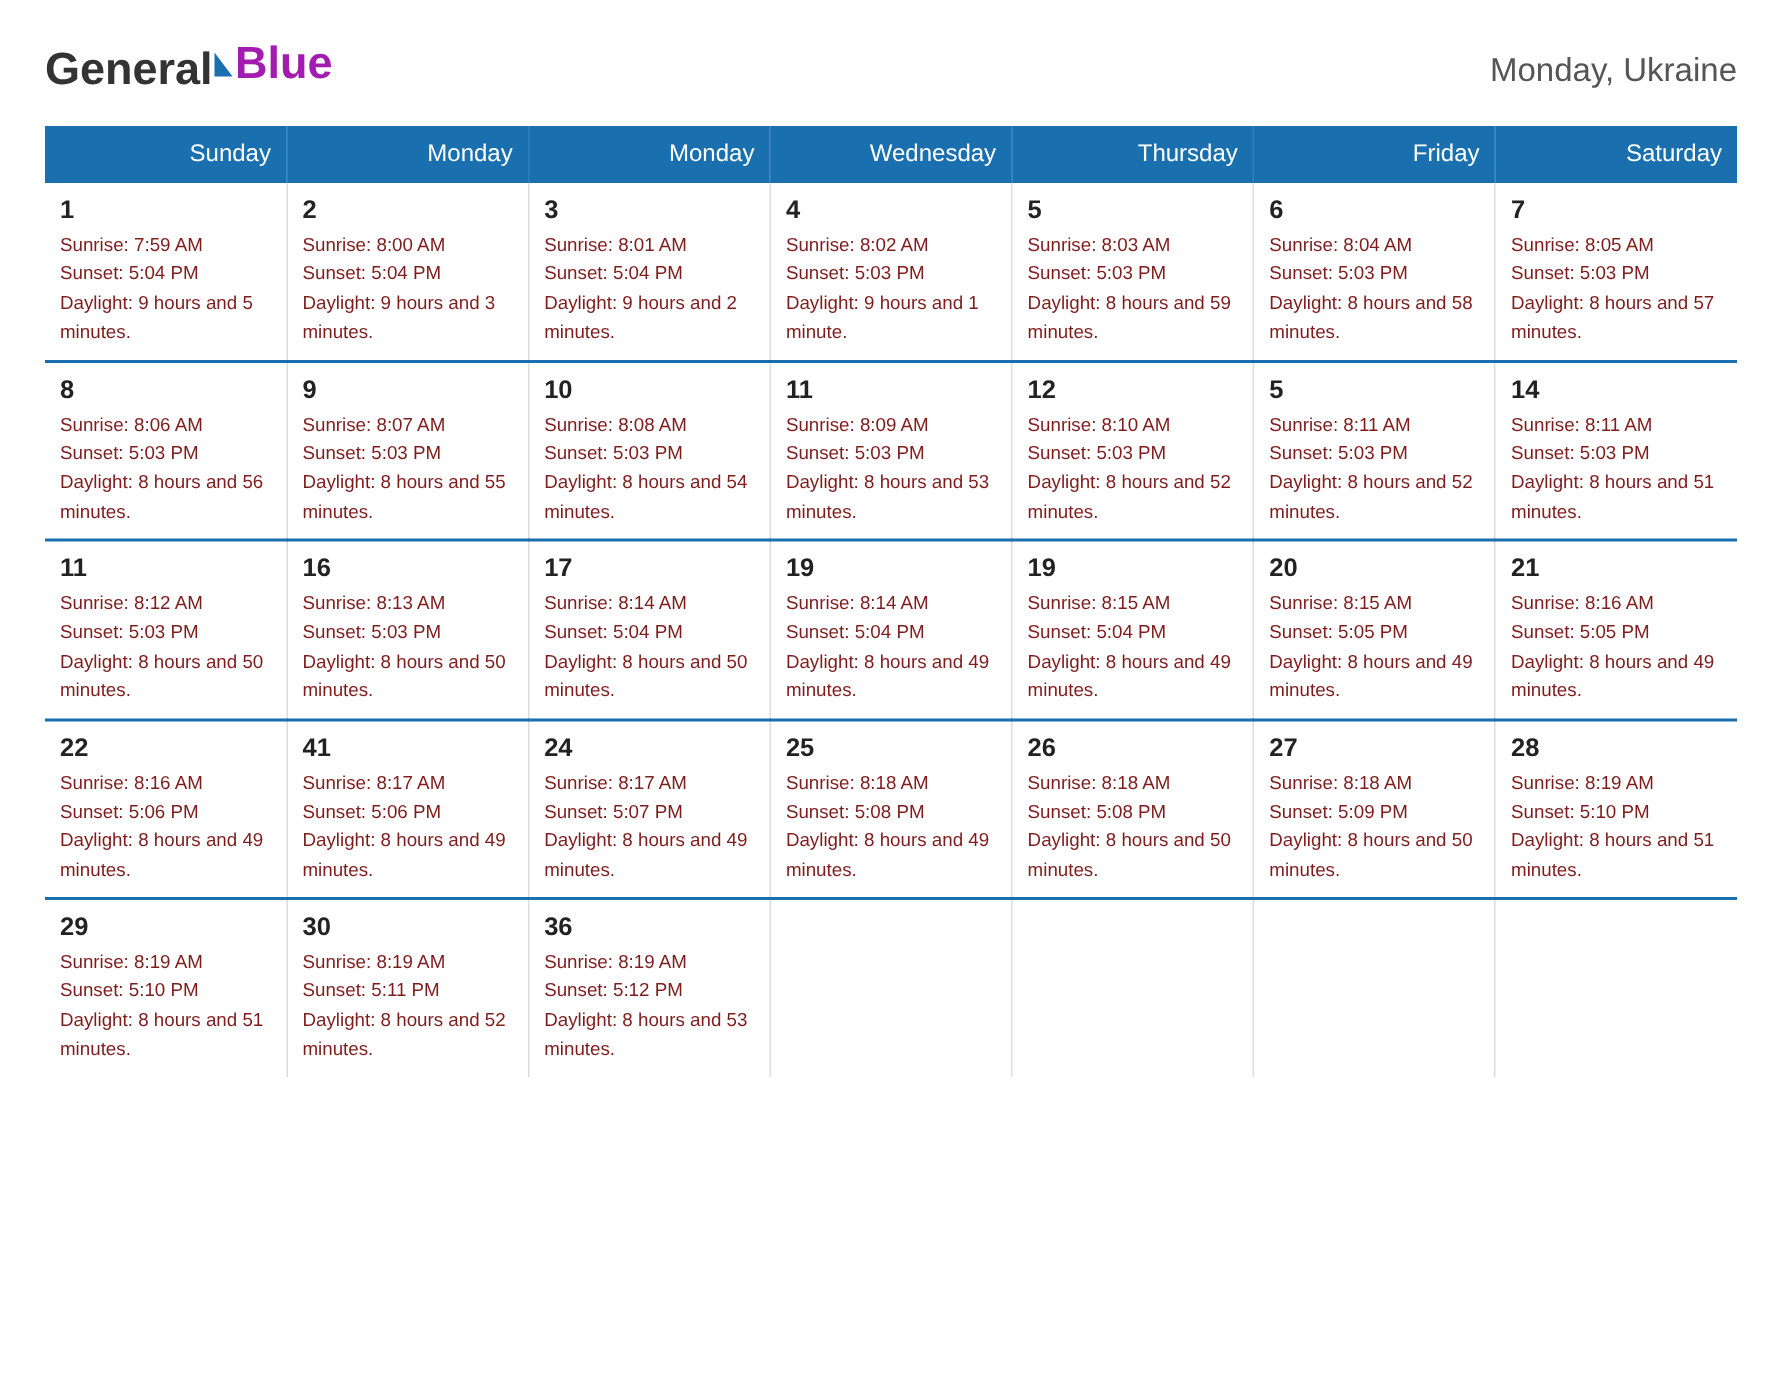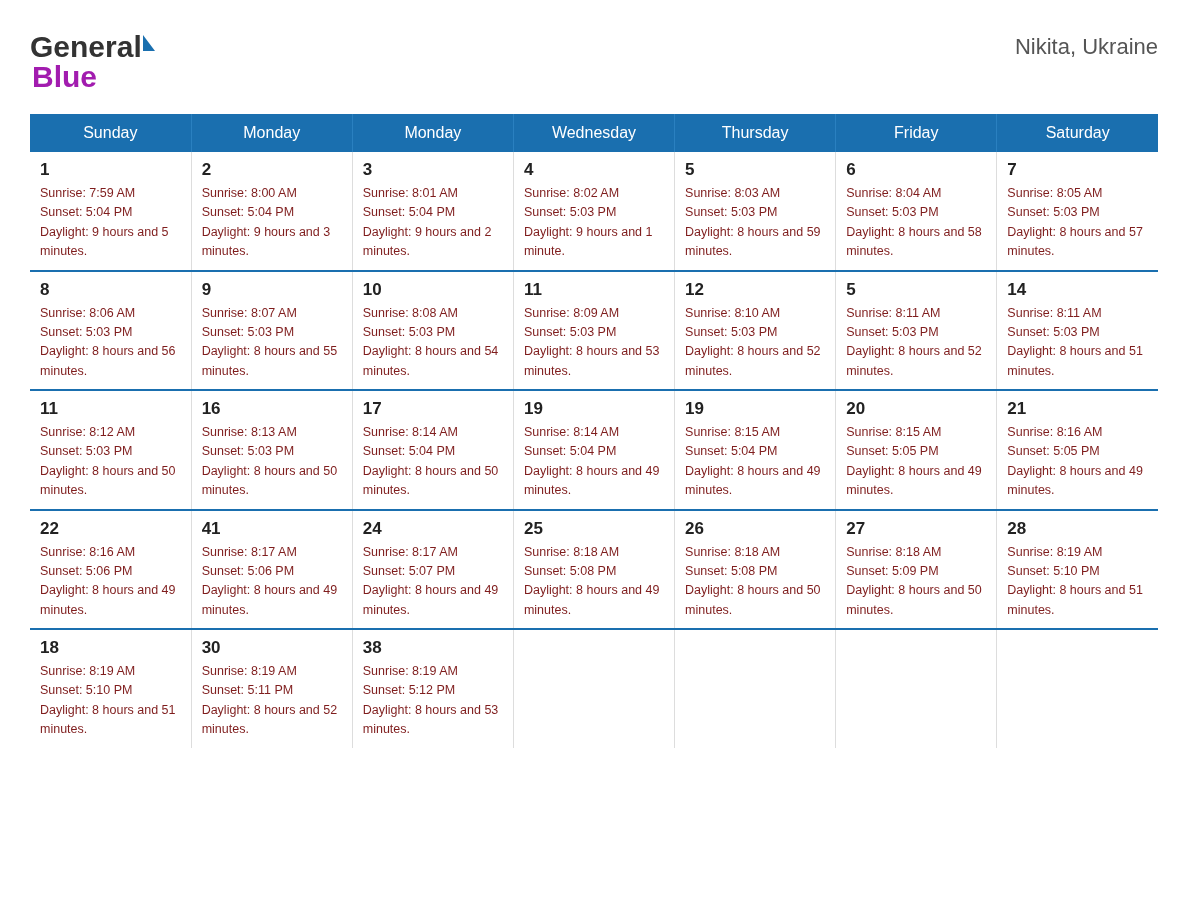--- a/index.html
+++ b/index.html
@@ -11,21 +11,21 @@
       min-height: 918px;
     }
     .header {
       display: flex;
       justify-content: space-between;
       align-items: flex-start;
       margin-bottom: 20px;
     }
     .logo {
       display: flex;
-      flex-direction: column;
+      flex-direction: row;
       align-items: flex-start;
     }
     .title-block {
       text-align: right;
     }
     .month-title {
       font-size: 52px;
       font-weight: normal;
       color: #222;
       line-height: 1.1;
@@ -40,21 +40,21 @@
       border-collapse: collapse;
     }
     thead tr {
       background-color: #1a6faf;
     }
     thead th {
       color: #fff;
       font-size: 16px;
       font-weight: normal;
       padding: 10px 10px;
-      text-align: center;
+      text-align: right;
       border-right: 1px solid #2a80c0;
     }
     thead th:last-child {
       border-right: none;
     }
     tbody tr {
       border-bottom: 2px solid #1a6faf;
     }
     tbody td {
       vertical-align: top;
@@ -117,21 +117,21 @@
 
 <div class="header">
   <div class="logo">
     <div class="logo-row1">
       <span class="logo-name">General</span>
       <div class="logo-arrow"></div>
     </div>
     <div class="logo-row2">Blue</div>
   </div>
   <div class="title-block">
-    <div class="location">Nikita, Ukraine</div>
+    <div class="location">Monday, Ukraine</div>
   </div>
 </div>
 
 <table>
   <thead>
     <tr>
       <th>Sunday</th>
       <th>Monday</th>
       <th>Monday</th>
       <th>Wednesday</th>
@@ -368,37 +368,37 @@
         <span class="day-num">28</span>
         <div class="day-info">
           Sunrise: 8:19 AM<br>
           Sunset: 5:10 PM<br>
           Daylight: 8 hours and 51 minutes.
         </div>
       </td>
       </tr>
       <tr>
         <td>
-        <span class="day-num">18</span>
+        <span class="day-num">29</span>
         <div class="day-info">
           Sunrise: 8:19 AM<br>
           Sunset: 5:10 PM<br>
           Daylight: 8 hours and 51 minutes.
         </div>
       </td>
         <td>
         <span class="day-num">30</span>
         <div class="day-info">
           Sunrise: 8:19 AM<br>
           Sunset: 5:11 PM<br>
           Daylight: 8 hours and 52 minutes.
         </div>
       </td>
         <td>
-        <span class="day-num">38</span>
+        <span class="day-num">36</span>
         <div class="day-info">
           Sunrise: 8:19 AM<br>
           Sunset: 5:12 PM<br>
           Daylight: 8 hours and 53 minutes.
         </div>
       </td>
         <td class="empty-cell"></td>
         <td class="empty-cell"></td>
         <td class="empty-cell"></td>
         <td class="empty-cell"></td>

